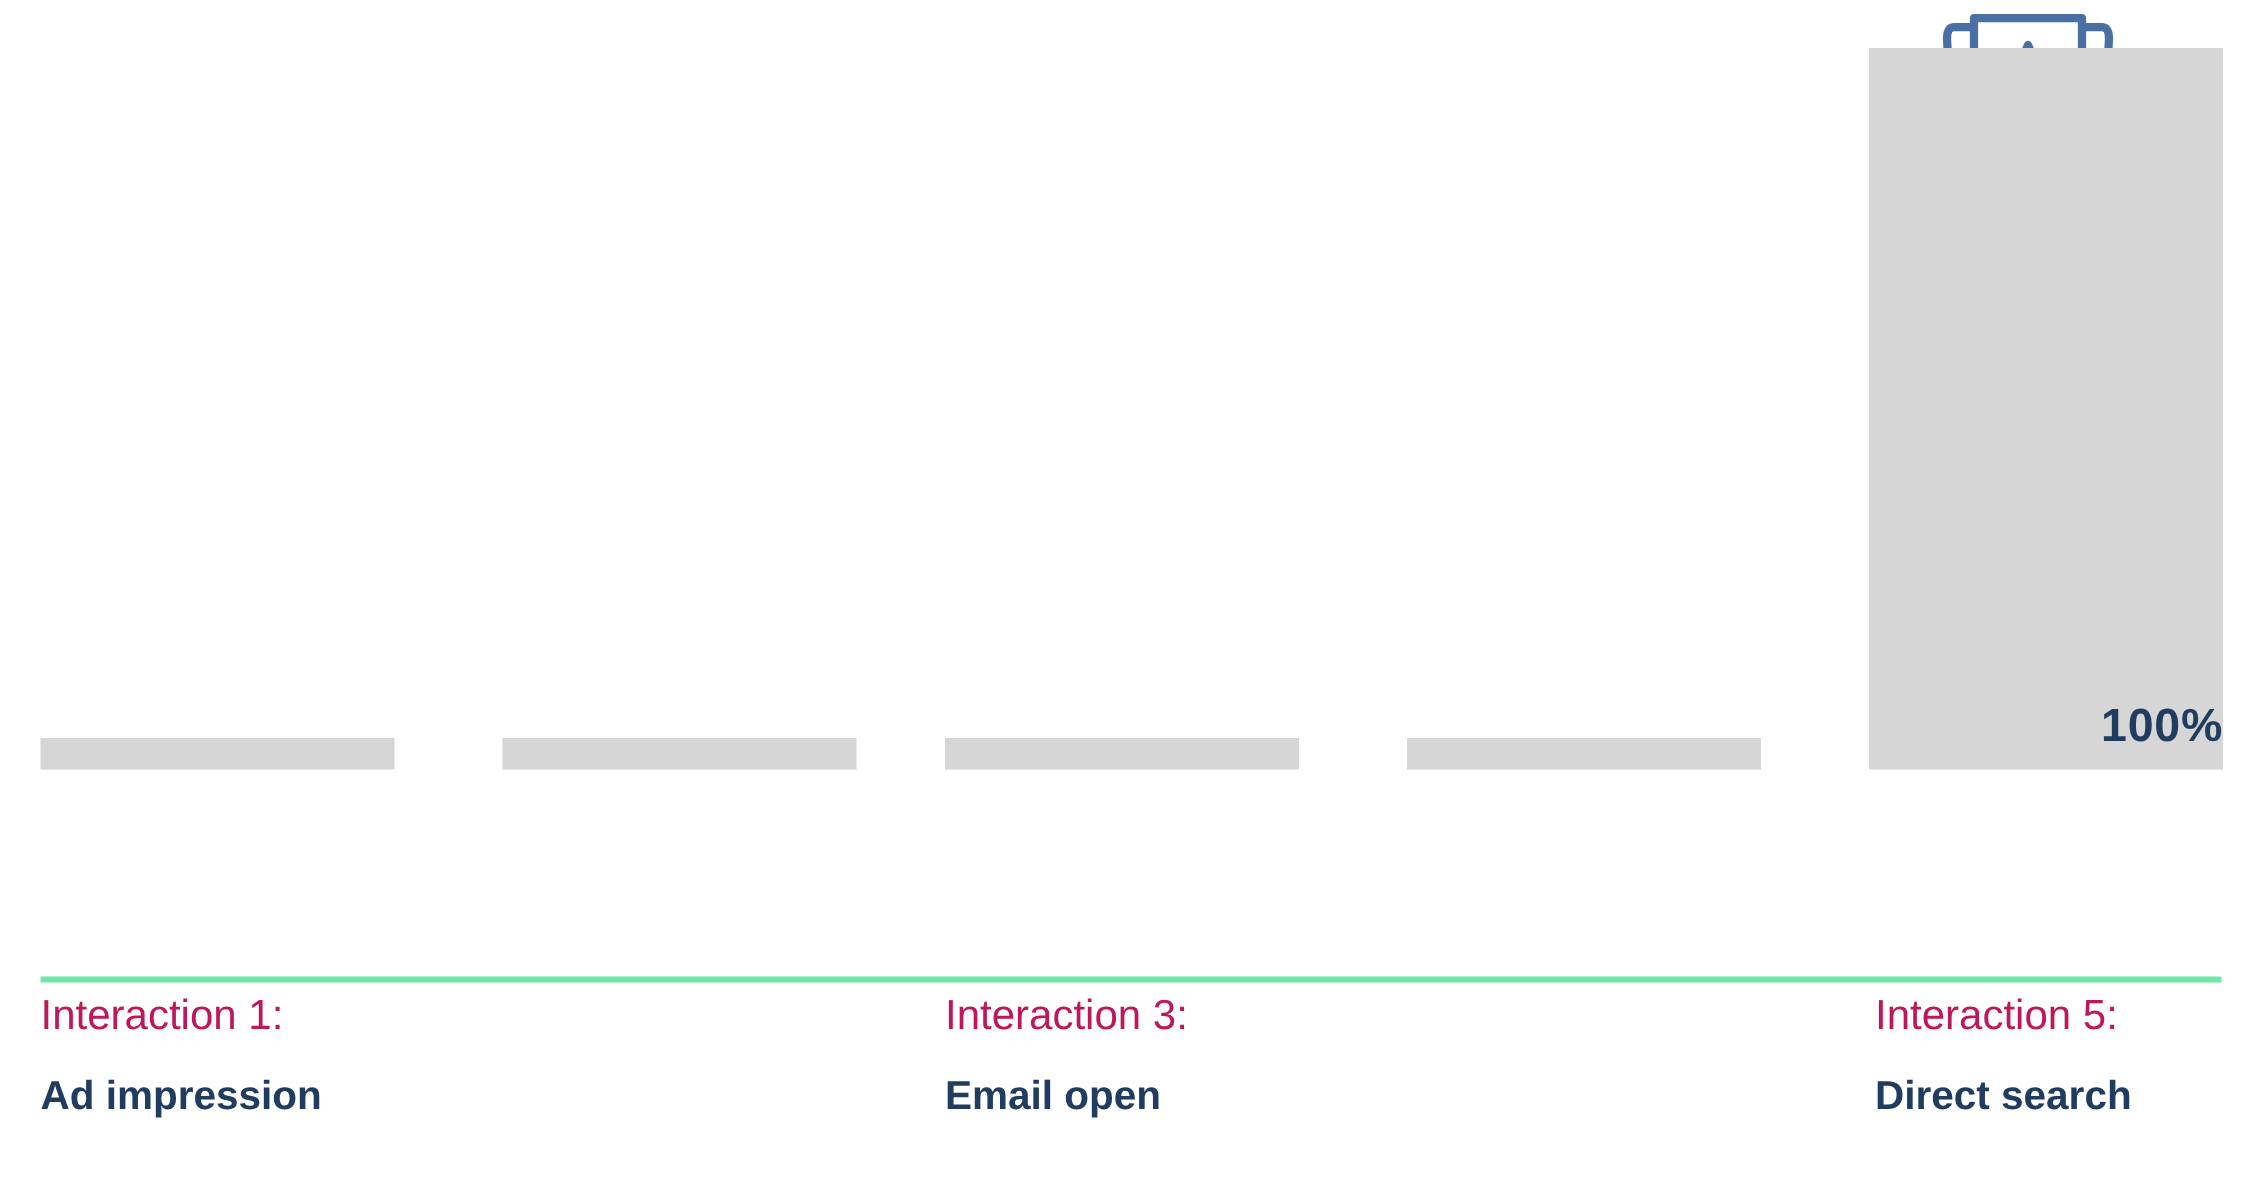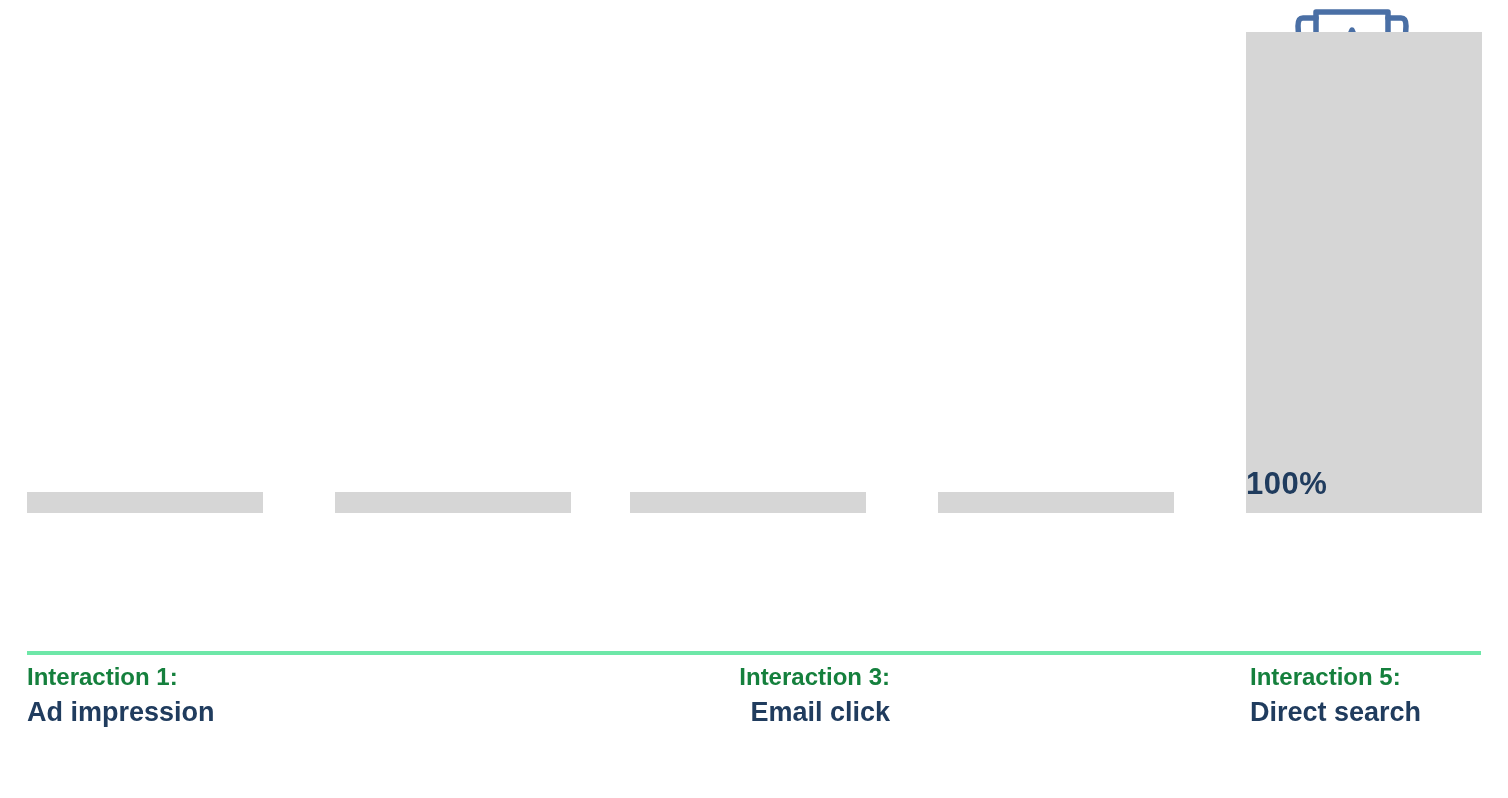--- a/index.html
+++ b/index.html
@@ -60,21 +60,21 @@
     left: 0;
     width: 236px;
     background: #d6d6d6;
   }
 
   .bar-value {
     position: absolute;
     left: 0;
     width: 236px;
     bottom: 11px;
-    text-align: left;
+    text-align: right;
     font-size: 31px;
     font-weight: bold;
     color: #203c5e;
     letter-spacing: 0.5px;
   }
 
   
   .labels {
     position: absolute;
     left: 0;
@@ -83,33 +83,33 @@
     height: 138px;
   }
 
   .label-group {
     position: absolute;
     top: 0;
     width: 260px;
   }
 
   .label-step {
-    font-size: 24px;
-    font-weight: bold;
-    color: #15803d;
+    font-size: 28px;
+    font-weight: normal;
+    color: #be185d;
     line-height: 34px;
     white-space: nowrap;
   }
 
   .label-name {
     font-size: 27px;
     font-weight: bold;
     color: #203c5e;
     line-height: 34px;
-    margin-top: 1px;
+    margin-top: 19px;
     white-space: nowrap;
   }
 
   
   .trophy-icon {
     position: absolute;
     left: 1294px;
     top: 6px;
     width: 116px;
     height: 132px;
@@ -176,23 +176,23 @@
   </div>
 
   <div class="labels">
 
     <div class="label-group" style="left:27px;">
       <div class="label-step">Interaction 1:</div>
       <div class="label-name">Ad impression</div>
     </div>
 
 
-    <div class="label-group" style="left:630px;text-align:right;">
+    <div class="label-group" style="left:630px;">
       <div class="label-step">Interaction 3:</div>
-      <div class="label-name">Email click</div>
+      <div class="label-name">Email open</div>
     </div>
 
 
     <div class="label-group" style="left:1250px;">
       <div class="label-step">Interaction 5:</div>
       <div class="label-name">Direct search</div>
     </div>
 
   </div>
 

